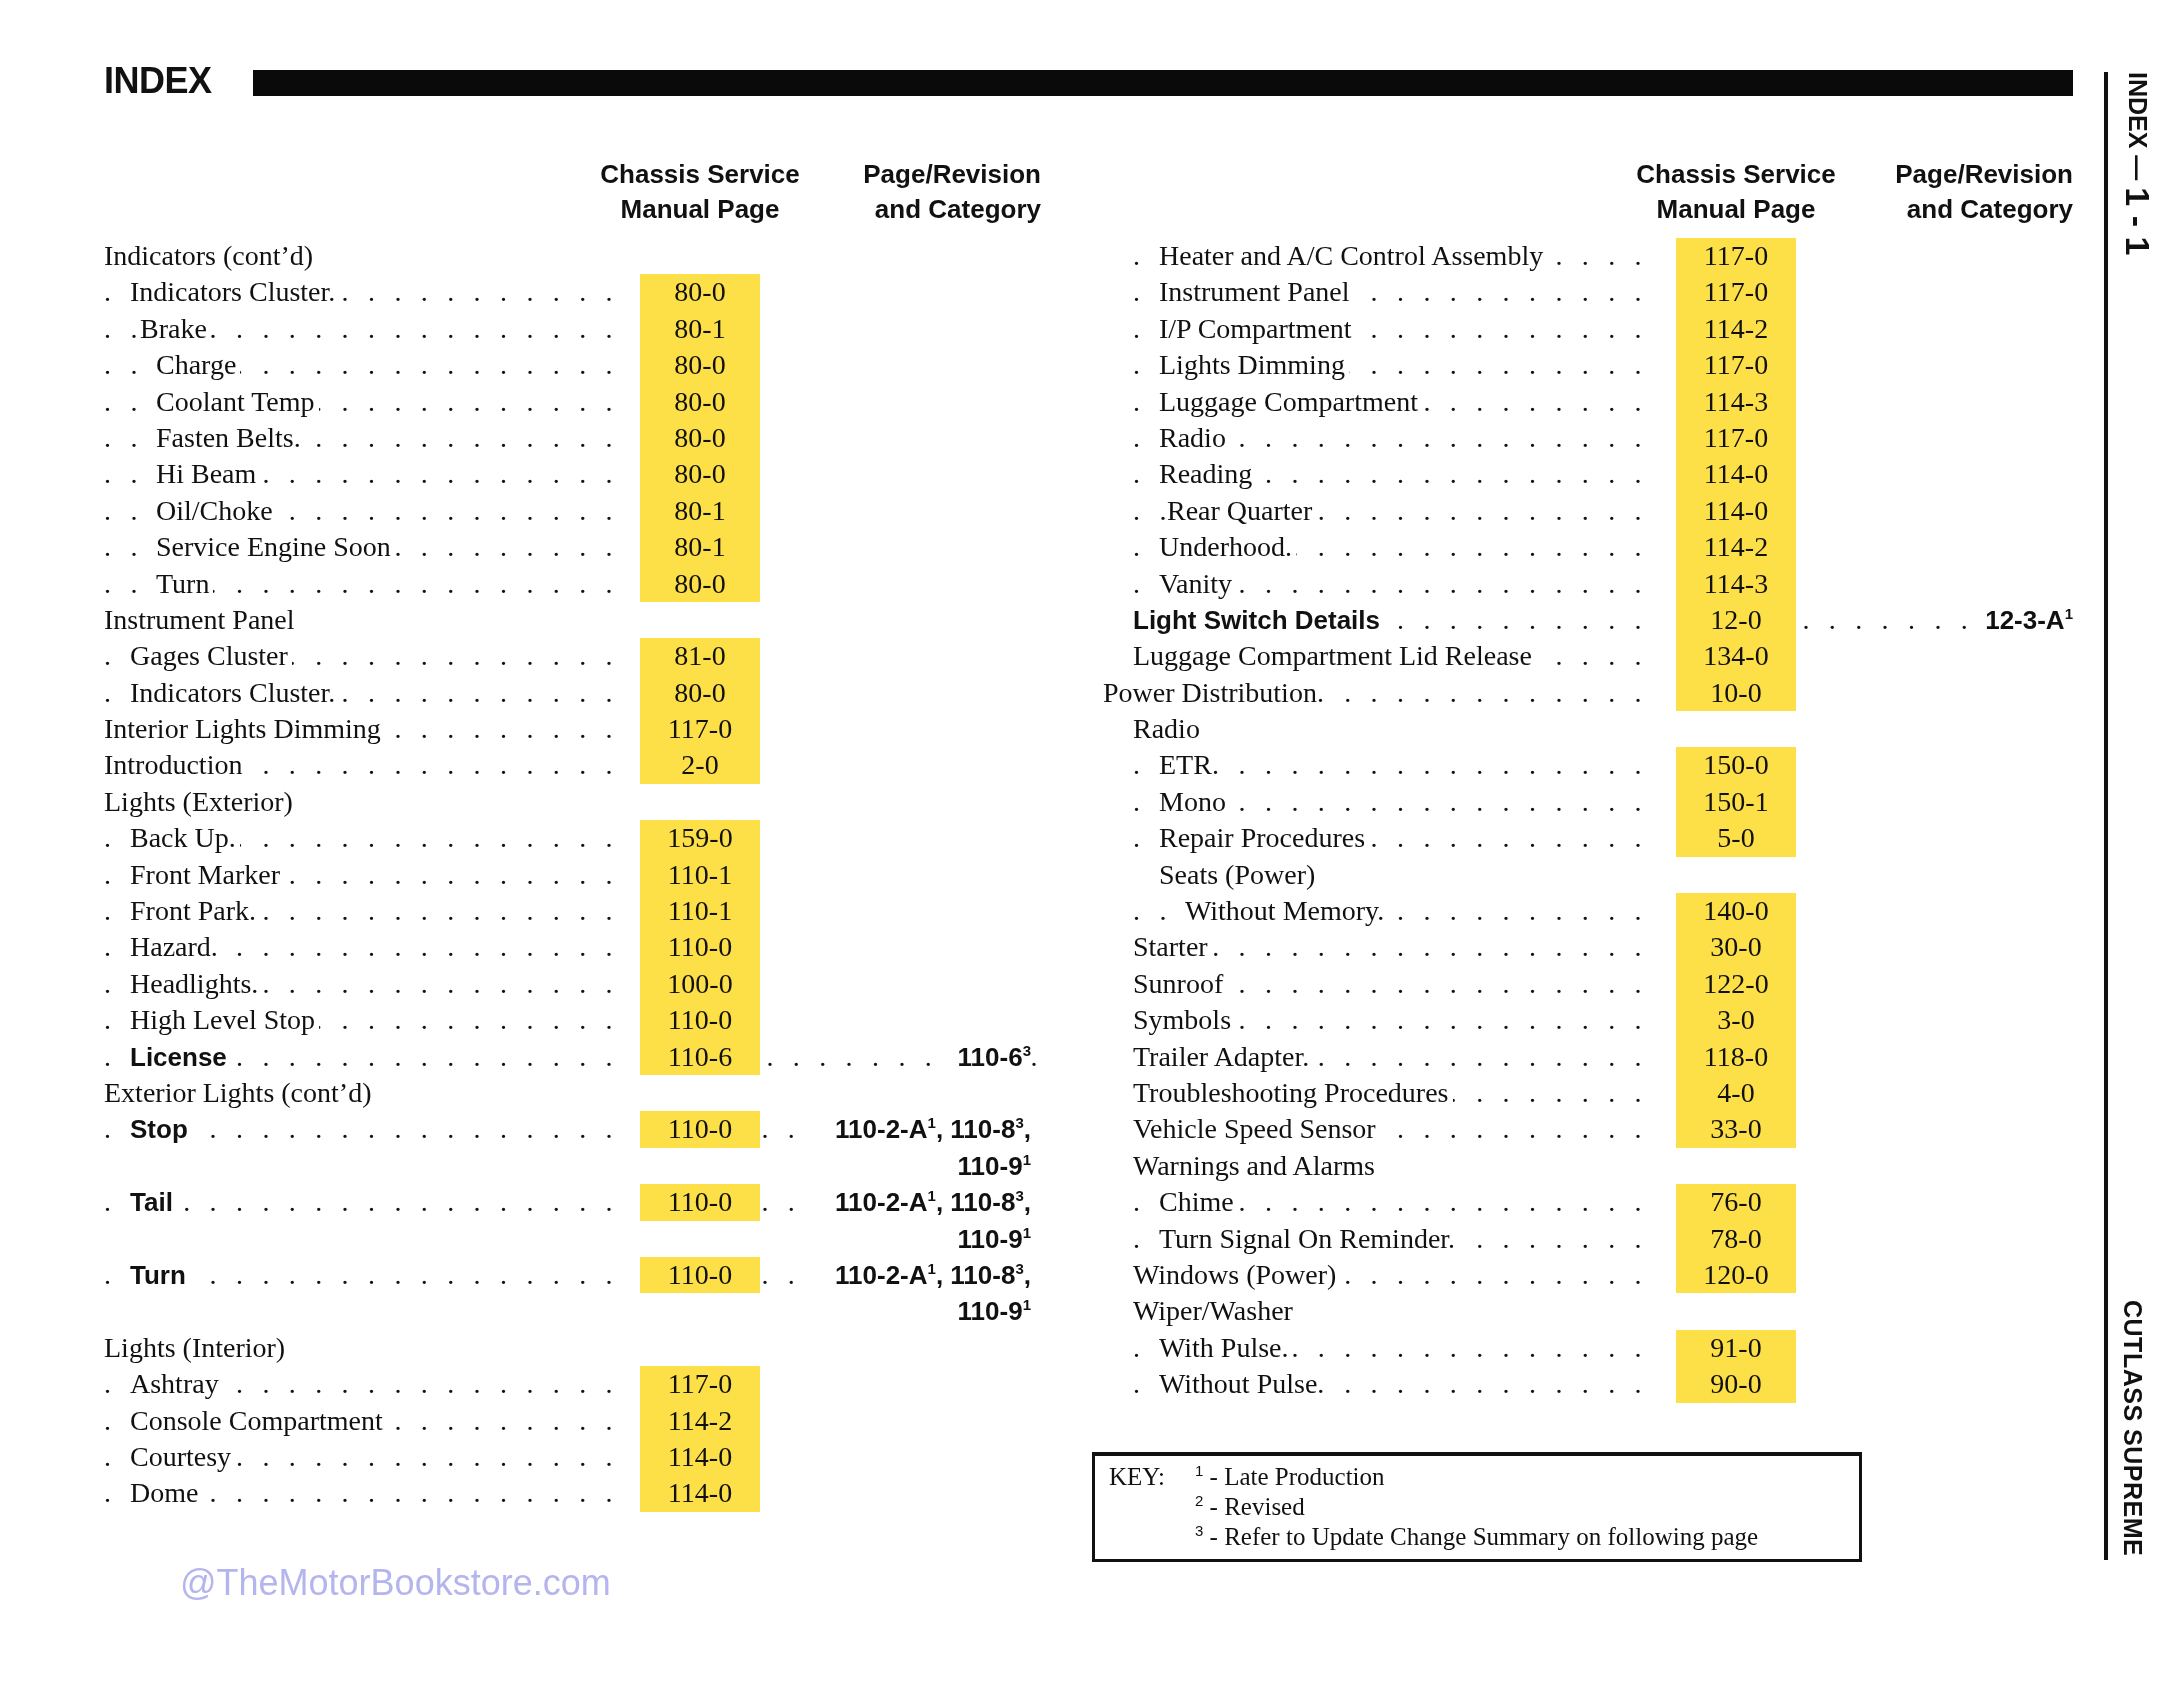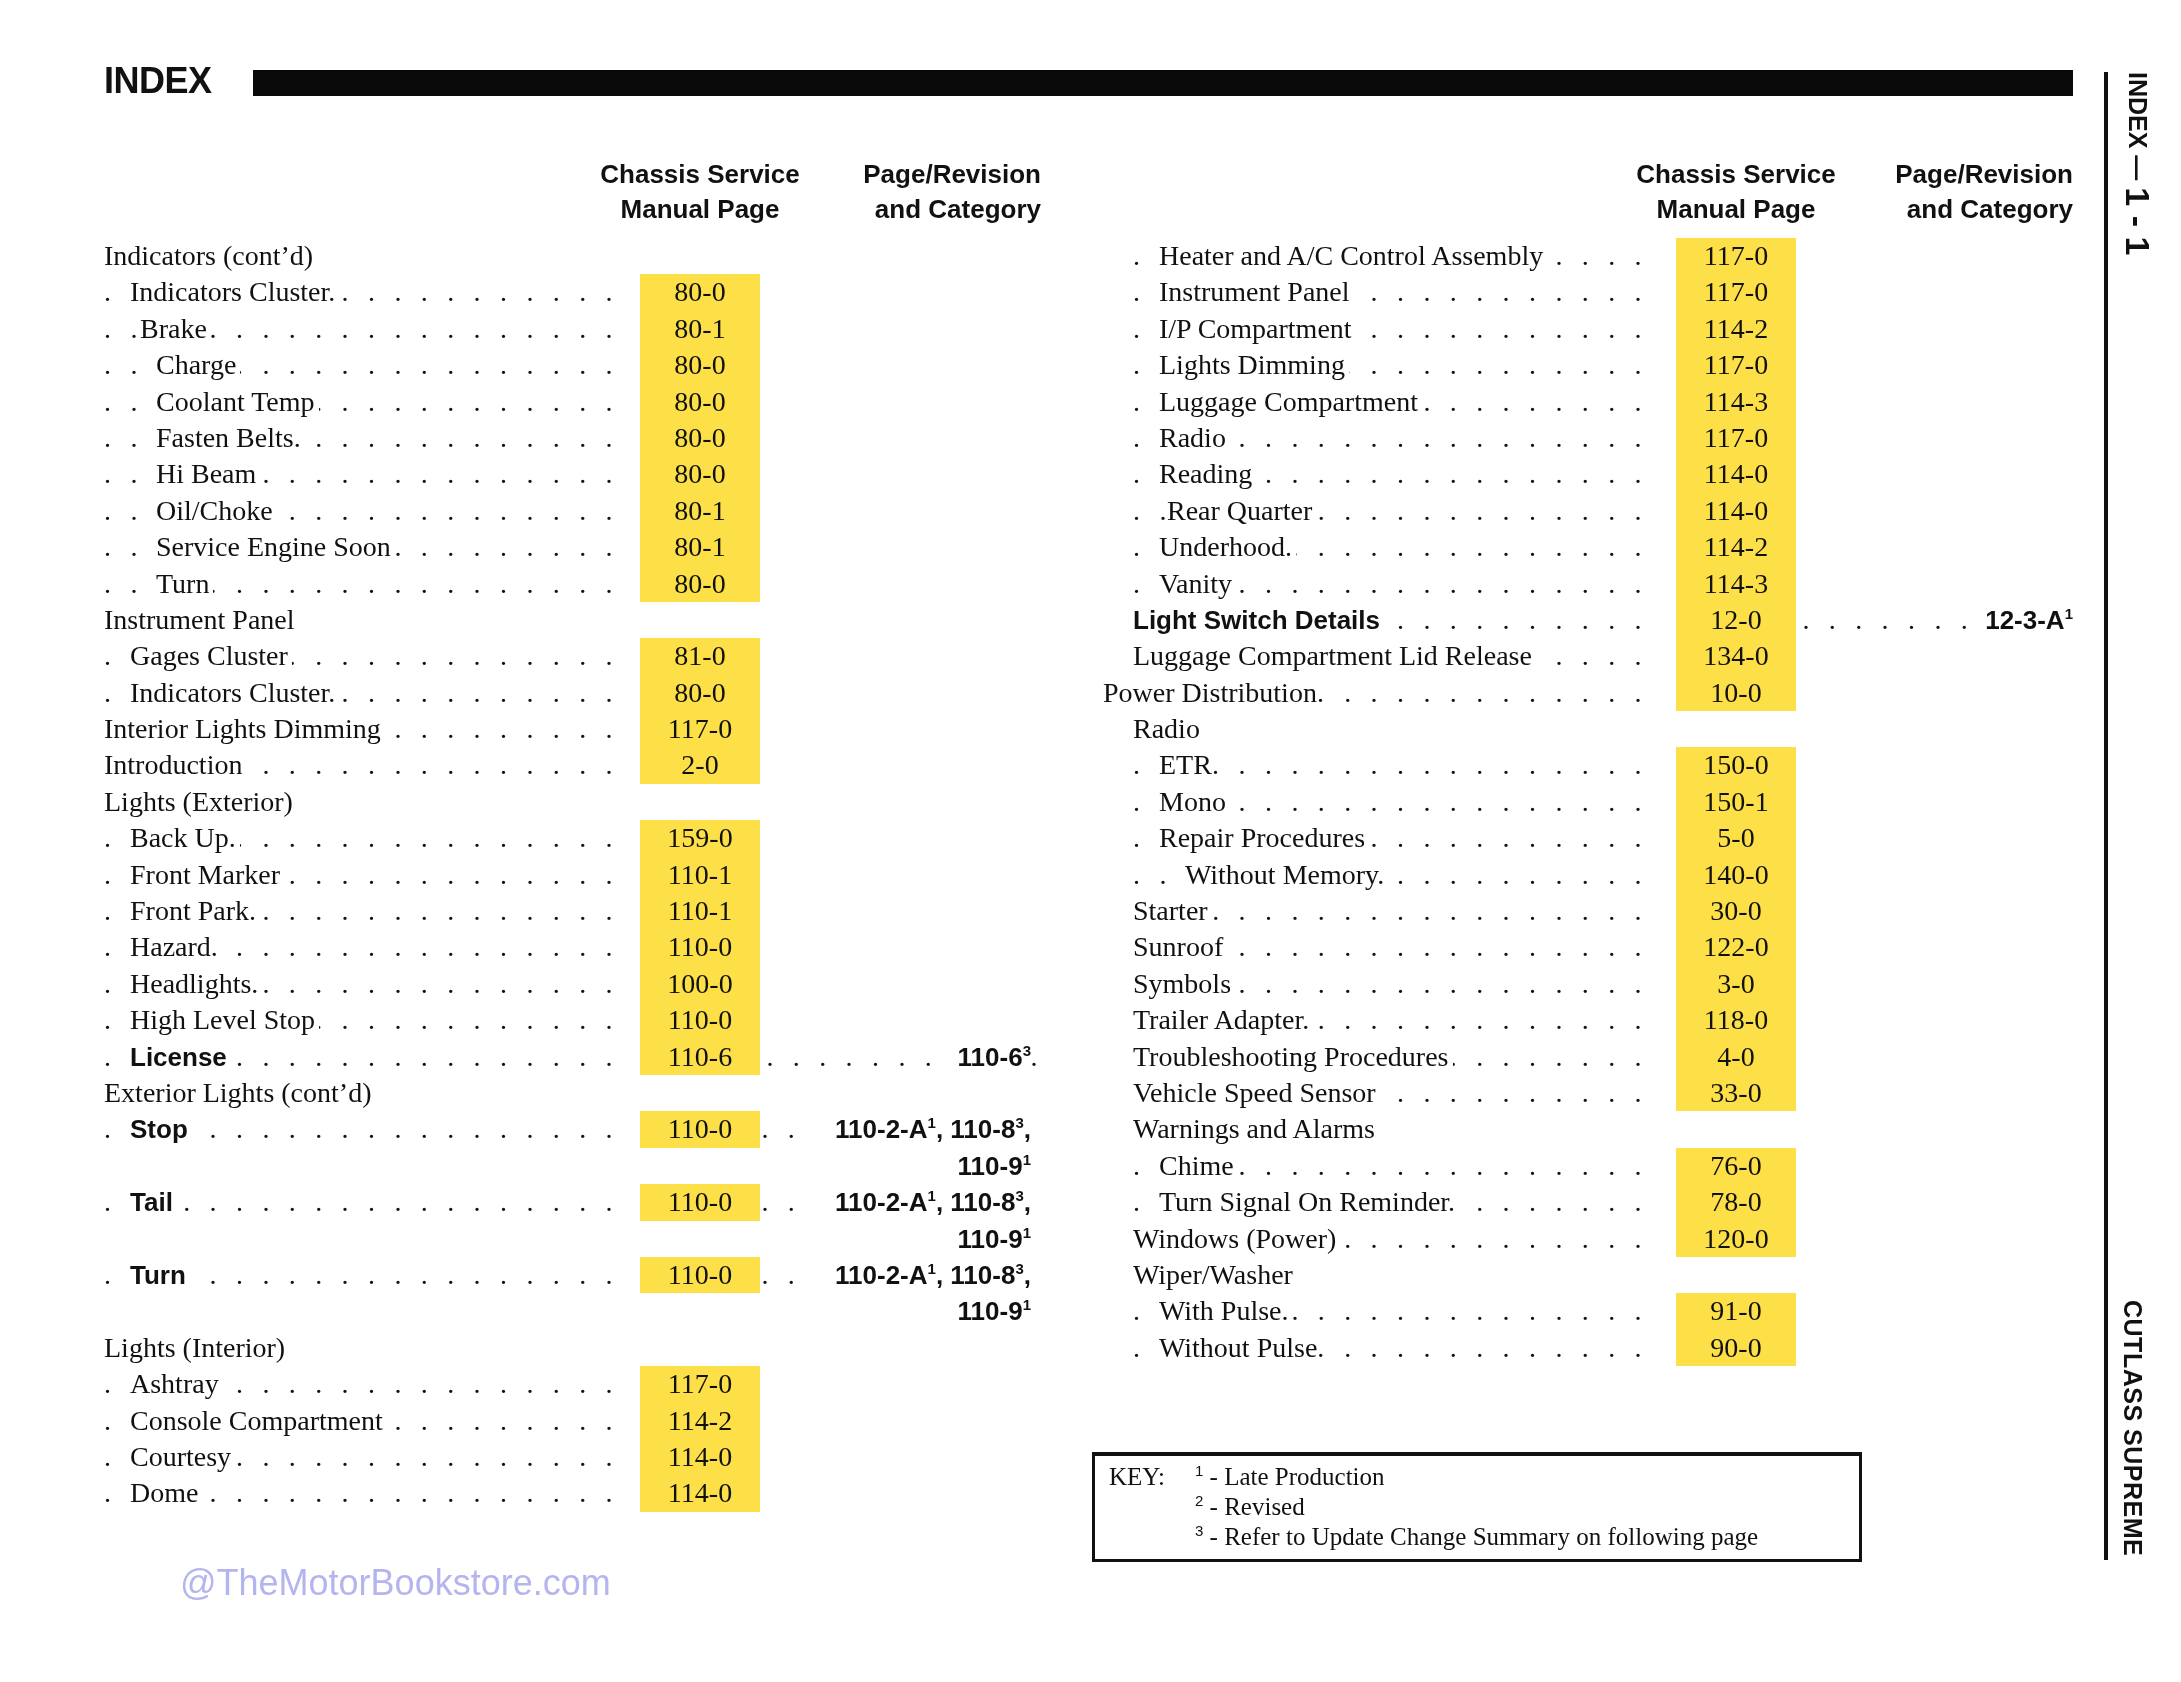--- a/index.html
+++ b/index.html
@@ -320,20 +320,23 @@
       <span class="label" style="left: 1159px;">Mono</span>
       <span class="leader">. . . . . . . . . . . . . . . . . . . . . . . . . . . . . . . . . . . . . . . . . . . . . . . . . . . . . . . . . . . . . . . . . . . . . . . . . . . . . . . . </span>
       <span class="pg">150-1</span>
     </div>
     <div class="row">
       <span class="label" style="left: 1159px;">Repair Procedures</span>
       <span class="leader">. . . . . . . . . . . . . . . . . . . . . . . . . . . . . . . . . . . . . . . . . . . . . . . . . . . . . . . . . . . . . . . . . . . . . . . . . . . . . . . . </span>
       <span class="pg">5-0</span>
     </div>
     <div class="row">
+      <span class="label" style="left: 1159px;">Seats (Power)</span>
+    </div>
+    <div class="row">
       <span class="label" style="left: 1185px;">Without Memory.</span>
       <span class="leader">. . . . . . . . . . . . . . . . . . . . . . . . . . . . . . . . . . . . . . . . . . . . . . . . . . . . . . . . . . . . . . . . . . . . . . . . . . . . . . . . </span>
       <span class="pg">140-0</span>
     </div>
     <div class="row">
       <span class="label" style="left: 1133px;">Starter</span>
       <span class="leader">. . . . . . . . . . . . . . . . . . . . . . . . . . . . . . . . . . . . . . . . . . . . . . . . . . . . . . . . . . . . . . . . . . . . . . . . . . . . . . . . </span>
       <span class="pg">30-0</span>
     </div>
     <div class="row">

